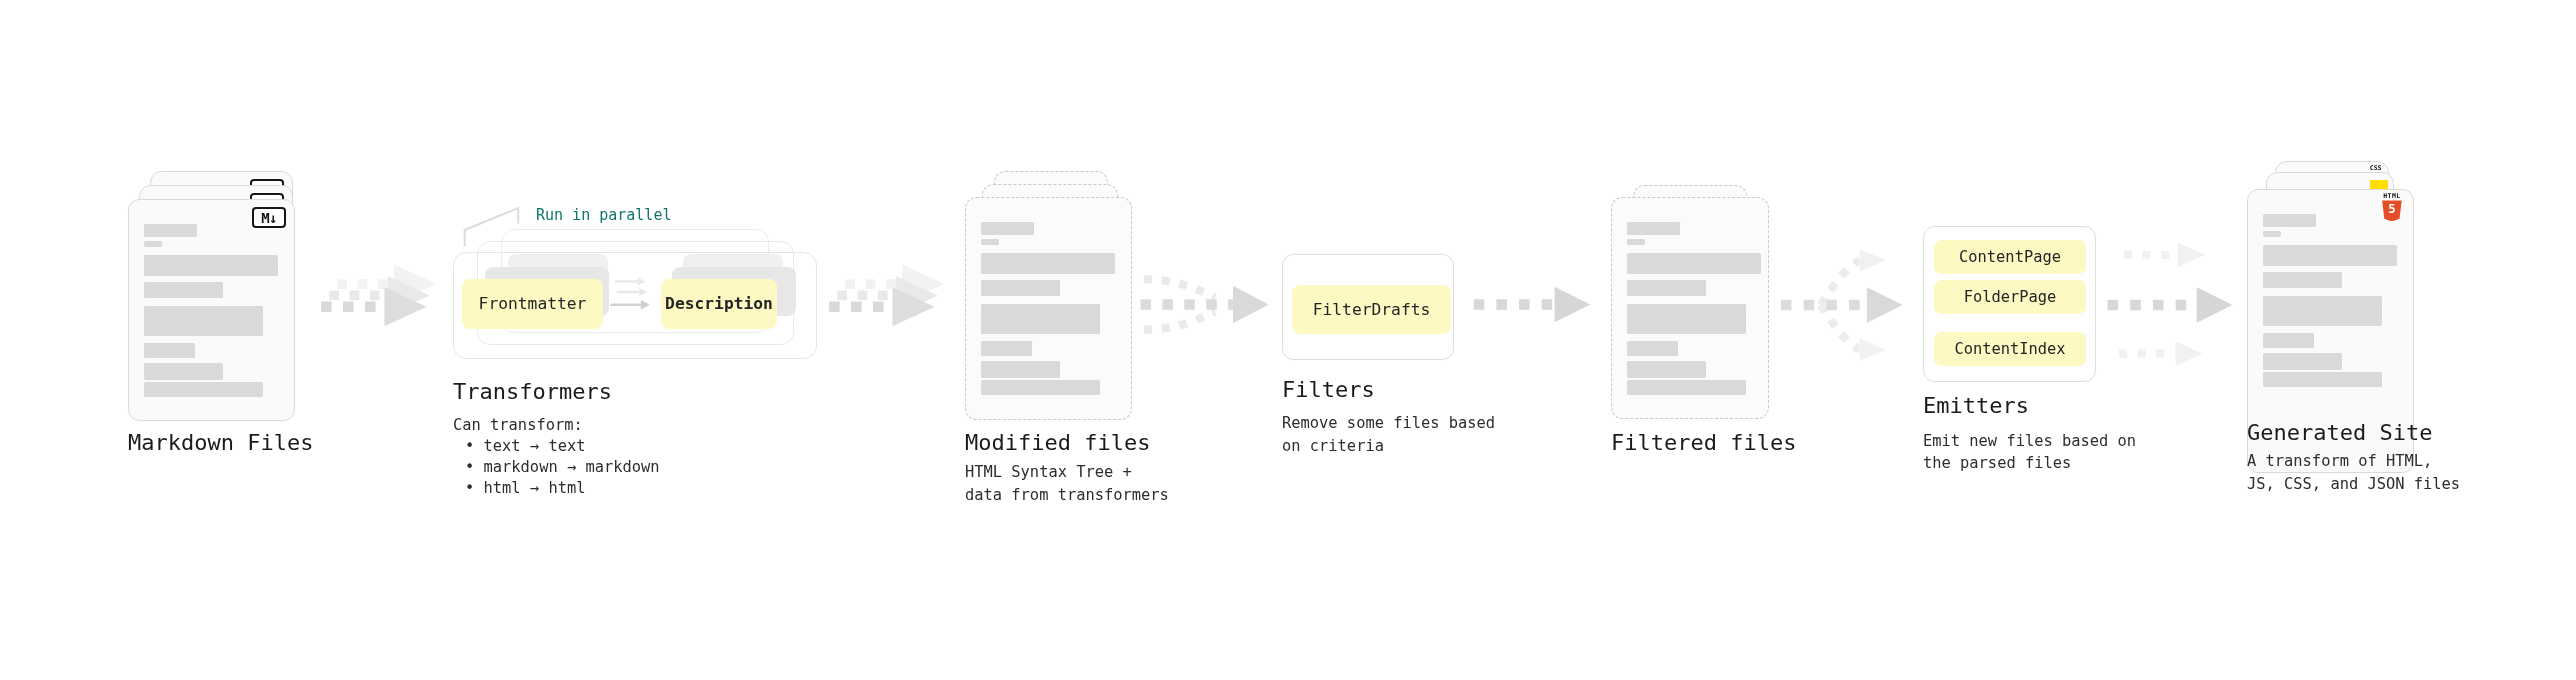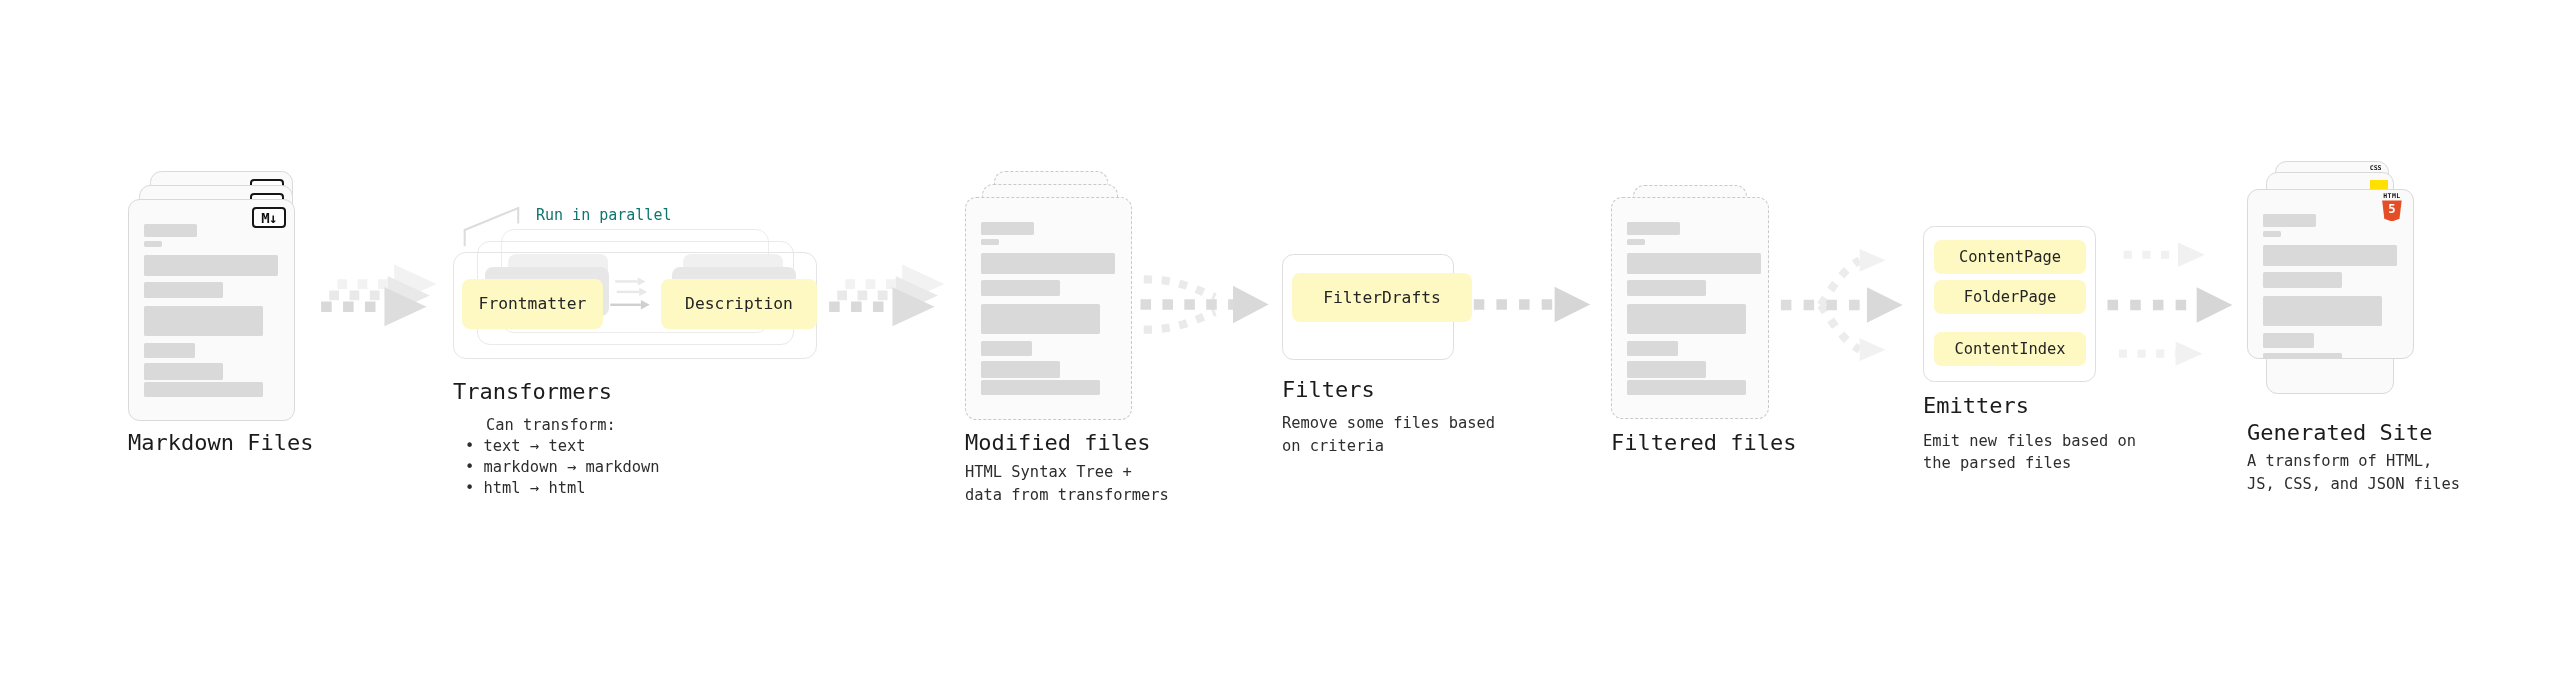--- a/index.html
+++ b/index.html
@@ -92,33 +92,33 @@
   <div class="obox" style="left:501px;top:229px;width:268px;height:104px;border-color:#ececec;"></div>
   <div class="obox" style="left:477px;top:241px;width:317px;height:104px;border-color:#e9e9e9;"></div>
   <div class="obox" style="left:453px;top:252px;width:364px;height:107px;"></div>
 
   <div class="pill ghost2" style="left:508px;top:254px;width:100px;height:47px;"></div>
   <div class="pill ghost" style="left:485px;top:267px;width:124px;height:49px;"></div>
   <div class="pill" style="left:462px;top:279px;width:141px;height:50px;line-height:50px;">Frontmatter</div>
 
   <div class="pill ghost2" style="left:683px;top:254px;width:100px;height:47px;"></div>
   <div class="pill ghost" style="left:672px;top:267px;width:124px;height:49px;"></div>
-  <div class="pill" style="left:661px;top:279px;width:156px;height:50px;line-height:50px;">Description</div>
+  <div class="pill" style="left:661px;top:279px;width:116px;height:50px;line-height:50px;font-weight:bold;">Description</div>
 
   <svg class="arr" style="left:605px;top:275px;" width="54" height="37" viewBox="0 0 66 46">
     <line x1="12" y1="8" x2="40" y2="8" stroke="#e8e8e8" stroke-width="3"></line>
       <polygon points="40,3 50,8 40,13" fill="#e8e8e8"></polygon>
     <line x1="14" y1="21" x2="42" y2="21" stroke="#e8e8e8" stroke-width="3"></line>
       <polygon points="42,16 52,21 42,26" fill="#e8e8e8"></polygon>
     <line x1="6" y1="37" x2="44" y2="37" stroke="#cfcfcf" stroke-width="3"></line>
       <polygon points="44,31 55,37 44,43" fill="#cfcfcf"></polygon>
   </svg>
 
   <div class="title" style="left:453px;top:379px;">Transformers</div>
-  <div class="desc" style="left:453px;top:416px;margin-left:33px;">Can transform:</div>
+  <div class="desc" style="left:453px;top:416px;">Can transform:</div>
   <div class="desc" style="left:465px;top:437px;">• text → text</div>
   <div class="desc" style="left:465px;top:458px;">• markdown → markdown</div>
   <div class="desc" style="left:465px;top:479px;">• html → html</div>
 
   <svg class="arr" style="left:821px;top:258px;" width="138" height="91" viewBox="0 0 170 112">
     <line x1="30" y1="32" x2="100" y2="32" stroke="#f2f2f2" stroke-width="12" stroke-dasharray="12 13"></line>
     <polygon points="100,8 152,32 100,56" fill="#f2f2f2"></polygon>
     <line x1="20" y1="46" x2="92" y2="46" stroke="#e9e9e9" stroke-width="12" stroke-dasharray="12 13"></line>
     <polygon points="92,22 144,46 92,70" fill="#e9e9e9"></polygon>
     <line x1="10" y1="60" x2="88" y2="60" stroke="#d9d9d9" stroke-width="13" stroke-dasharray="13 14"></line>
@@ -144,21 +144,21 @@
   <div class="desc" style="left:965px;top:486px;">data from transformers</div>
 
   <svg class="arr" style="left:1134px;top:268px;" width="142" height="73" viewBox="0 0 175 90">
     <path d="M12,14 C55,14 75,26 100,36" stroke="#eaeaea" stroke-width="10" stroke-dasharray="10 12" fill="none"></path>
     <path d="M12,76 C55,76 75,64 100,54" stroke="#eaeaea" stroke-width="10" stroke-dasharray="10 12" fill="none"></path>
     <line x1="8" y1="45" x2="122" y2="45" stroke="#dbdbdb" stroke-width="13" stroke-dasharray="13 14"></line>
     <polygon points="122,22 166,45 122,68" fill="#d9d9d9"></polygon>
   </svg>
 
   <div class="obox" style="left:1282px;top:254px;width:172px;height:106px;border-color:#dedede;background:#fff;border-radius:11.4px;"></div>
-  <div class="pill" style="left:1292px;top:273px;width:180px;height:49px;line-height:49px;">FilterDrafts</div>
+  <div class="pill" style="left:1292px;top:285px;width:159px;height:49px;line-height:49px;">FilterDrafts</div>
   <div class="title" style="left:1282px;top:377px;">Filters</div>
   <div class="desc" style="left:1282px;top:414px;">Remove some files based</div>
   <div class="desc" style="left:1282px;top:437px;">on criteria</div>
 
   <svg class="arr" style="left:1467px;top:277px;" width="130" height="55" viewBox="0 0 160 68">
     <line x1="8" y1="34" x2="108" y2="34" stroke="#d8d8d8" stroke-width="13" stroke-dasharray="13 15"></line>
     <polygon points="108,12 152,34 108,56" fill="#d6d6d6"></polygon>
   </svg>
 
   <div class="card dashed" style="left:1633px;top:185px;width:114px;height:222px;"></div>
@@ -201,21 +201,21 @@
     <line x1="22" y1="150" x2="92" y2="150" stroke="#f1f1f1" stroke-width="10" stroke-dasharray="10 13"></line>
     <polygon points="92,135 125,150 92,165" fill="#f1f1f1"></polygon>
   </svg>
 
   <div class="card" style="left:2275px;top:161px;width:114px;height:222px;">
     <span class="css-badge">CSS</span>
   </div>
   <div class="card" style="left:2266px;top:172px;width:128px;height:222px;">
     <span class="js-badge"></span>
   </div>
-  <div class="card" style="left:2247px;top:189px;width:167px;height:170px;">
+  <div class="card" style="left:2247px;top:189px;width:167px;height:284px;">
     <div class="bars">
         <i></i>
         <i></i>
         <i></i>
         <i></i>
         <i></i>
         <i></i>
         <i></i>
         <i></i>
       </div>

